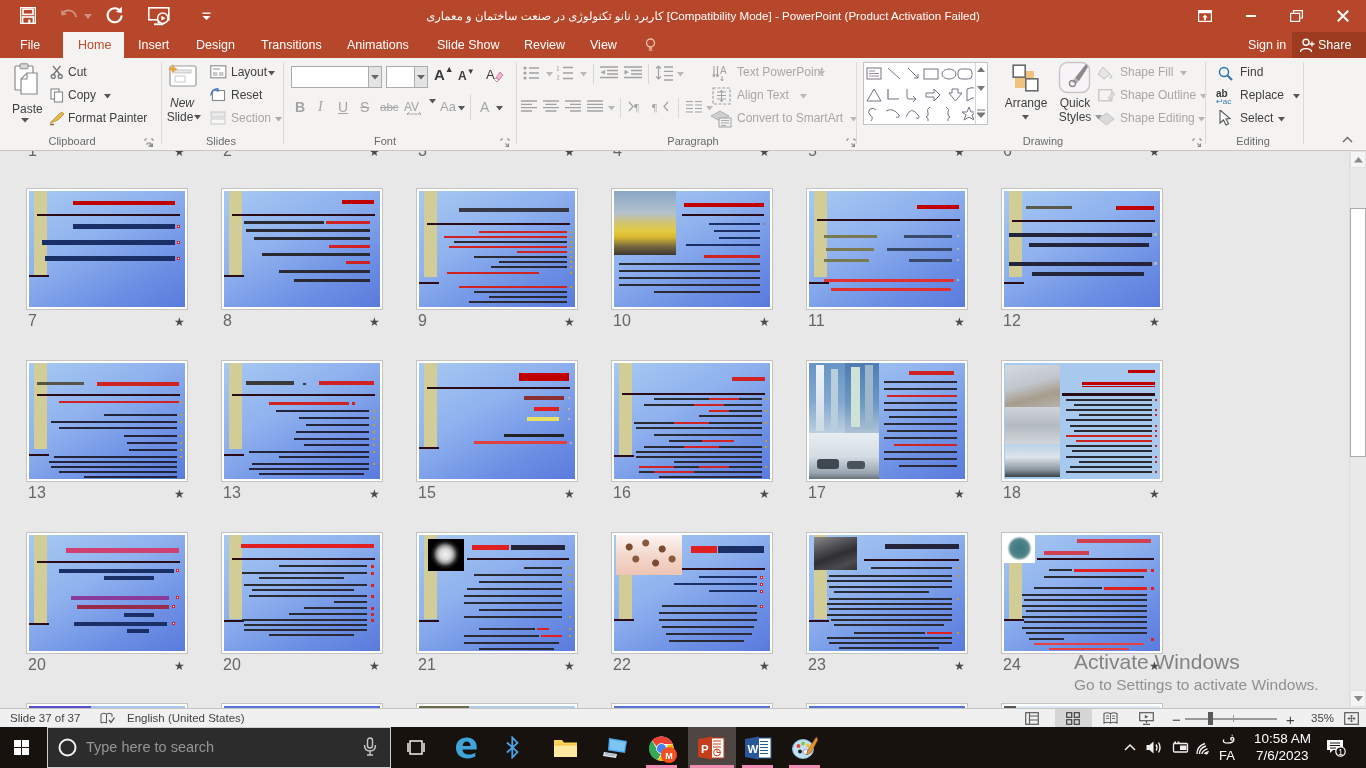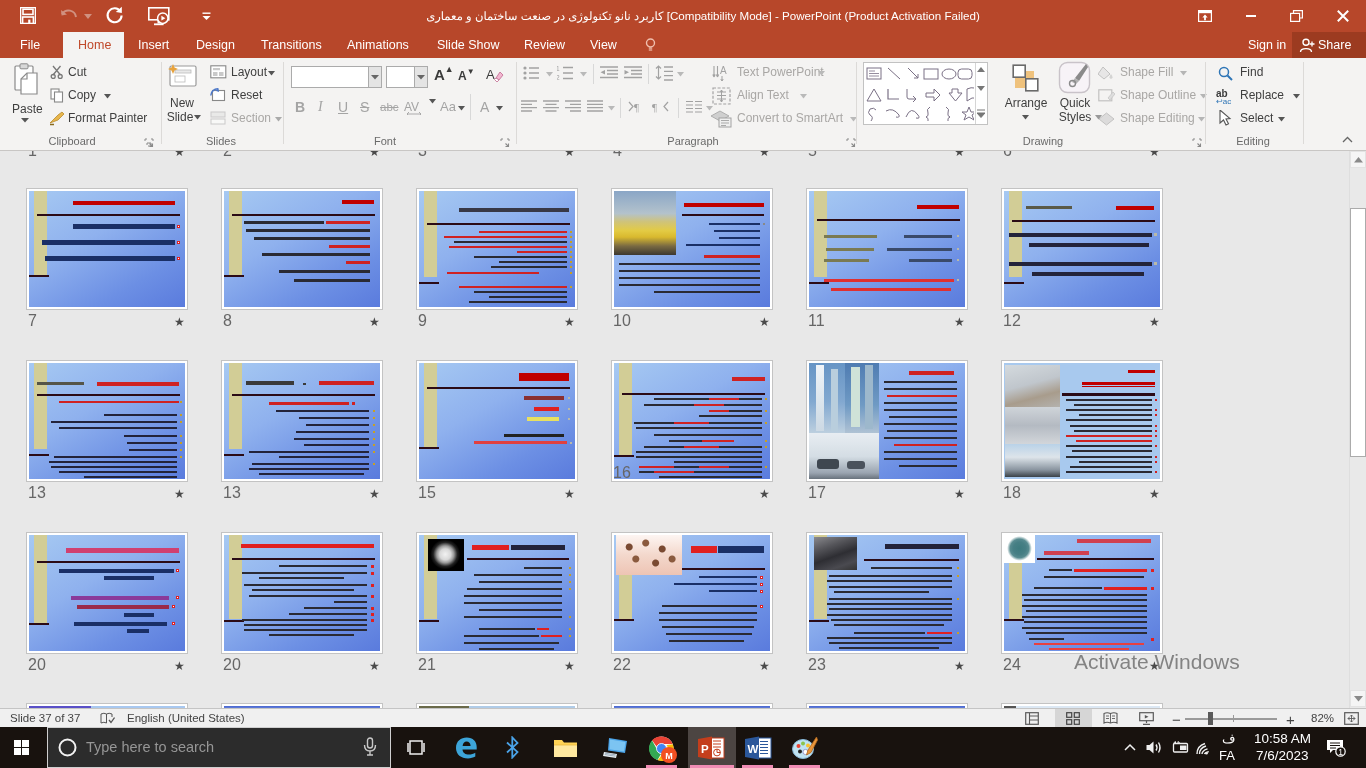--- a/index.html
+++ b/index.html
@@ -284,21 +284,21 @@
           <i class="ln" style="left:40px;top:108px;width:40px;height:2px;background:#cf2222"></i>
           <i class="ln" style="left:45px;top:113px;width:103px;height:2px;background:#2a2a33"></i>
           <i class="ln" style="left:150.5px;top:35px;width:2.4px;height:2.4px;background:#c8a024"></i>
           <i class="ln" style="left:150.5px;top:47px;width:2.4px;height:2.4px;background:#c8a024"></i>
           <i class="ln" style="left:150.5px;top:59px;width:2.4px;height:2.4px;background:#c8a024"></i>
           <i class="ln" style="left:150.5px;top:77px;width:2.4px;height:2.4px;background:#c8a024"></i>
           <i class="ln" style="left:150.5px;top:83px;width:2.4px;height:2.4px;background:#c8a024"></i>
           <i class="ln" style="left:150.5px;top:103px;width:2.4px;height:2.4px;background:#c8a024"></i>
         </div>
       </div>
-<div class="num" style="left:613px;top:464px">16</div>
+<div class="num" style="left:613px;top:484px">16</div>
 <div class="star" style="left:759px;top:487px">★</div>
 <div class="thumb" style="left:806px;top:360px">
 <div class="slide">
 <i class="ln" style="left:0px;top:0px;width:70px;height:70px;background:linear-gradient(180deg,#6795c5 0%,#82a8d0 55%,#bccfdf 100%)"></i>
           <i class="ln" style="left:36px;top:0px;width:34px;height:70px;background:linear-gradient(180deg,#4f7cb2 0%,#6f9ac4 60%,#afc2d4 100%)"></i>
           <i class="ln" style="left:7px;top:2px;width:8px;height:66px;background:linear-gradient(180deg,#f0f4f8,#ccd9e4)"></i>
           <i class="ln" style="left:22px;top:6px;width:7px;height:62px;background:#b9cedd"></i>
           <i class="ln" style="left:42px;top:4px;width:9px;height:60px;background:#cfe2d8"></i>
           <i class="ln" style="left:56px;top:2px;width:8px;height:64px;background:#9db8cc"></i>
           <i class="ln" style="left:0px;top:70px;width:70px;height:47px;background:linear-gradient(180deg,#e8edf2 0%,#d4dde4 50%,#9aa4b0 85%,#606a74 100%)"></i>
@@ -567,20 +567,21 @@
     <svg class="abs" style="left:4px;top:6px" width="9" height="6" viewBox="0 0 9 6">
         <path d="M4.5 0 L9 5.5 L0 5.5 Z" fill="#8a8a8a"></path>
       </svg>
     <div class="abs" style="left:0;top:57px;width:16px;height:249px;background:#fff;border:1px solid #ababab;"></div>
     <div class="abs" style="left:0;top:539px;width:16px;height:17px;background:#f5f5f5;border:1px solid #e3e3e3;"></div>
     <svg class="abs" style="left:4px;top:545px" width="9" height="6" viewBox="0 0 9 6">
         <path d="M0 0 L9 0 L4.5 5.5 Z" fill="#8a8a8a"></path>
       </svg>
   </div>
   <div id="aw1">Activate Windows</div>
+  <div id="aw2">Go to Settings to activate Windows.</div>
   <div id="titlebar">
 
     <svg class="abs" style="left:20px;top:7px" width="16" height="17" viewBox="0 0 16 17">
       <rect x="0.5" y="0.5" width="15" height="16" fill="none" stroke="#fff" stroke-width="1.6"></rect>
       <rect x="3" y="2.2" width="10" height="5.2" fill="none" stroke="#fff" stroke-width="1.6"></rect>
       <rect x="2.6" y="10" width="10.8" height="7" fill="none" stroke="#fff" stroke-width="1.6"></rect>
       <rect x="8.2" y="12.6" width="2.2" height="4" fill="#fff"></rect>
     </svg>
 
     <svg class="abs" style="left:60px;top:9px" width="18" height="13" viewBox="0 0 18 13">
@@ -688,21 +689,21 @@
         <path d="M5.5 5.5 L8.5 8.5 M8.5 5.5 L8.5 8.5 L5.5 8.5" stroke="#8a8a8a" fill="none" stroke-width="1.1"></path>
     </svg>
     <div class="gsep" style="left:161px;"></div>
 
     <svg class="abs" style="left:167px;top:6px" width="30" height="26" viewBox="0 0 30 26">
       <rect x="3" y="2" width="26" height="20" rx="1.5" fill="#fff" stroke="#9a9a9a" stroke-width="1.2"></rect>
       <rect x="8" y="6" width="16" height="3" fill="#e9e9e9" stroke="#bbb" stroke-width="0.8"></rect>
       <rect x="8" y="12" width="10" height="6" fill="#fff" stroke="#bbb" stroke-width="0.8"></rect>
       <path d="M6 0 L7.5 3.5 L11 5 L7.5 6.5 L6 10 L4.5 6.5 L1 5 L4.5 3.5 Z" fill="#e8a33d"></path>
     </svg>
-    <div class="rtext abs" style="left:167px;top:38px;width:30px;text-align:center;">New</div>
+    <div class="rtext abs" style="left:167px;top:38px;width:30px;text-align:center;font-style:italic;">New</div>
     <div class="rtext abs" style="left:163px;top:52px;width:34px;text-align:center;">Slide</div>
     <svg class="abs" style="left:194px;top:57px" width="7" height="5" viewBox="0 0 7 5">
         <path d="M0 0 H7 L3.5 4.5 Z" fill="#555"></path>
       </svg>
     <svg class="abs" style="left:210px;top:7px" width="17" height="14" viewBox="0 0 17 14">
       <rect x="0.8" y="0.8" width="15" height="12" fill="#fff" stroke="#888" stroke-width="1.1"></rect>
       <rect x="3" y="3" width="7" height="2.2" fill="#c9c9c9"></rect>
       <rect x="3" y="7" width="4.5" height="4" fill="#c9c9c9"></rect>
         <rect x="9" y="7" width="4.5" height="4" fill="#c9c9c9"></rect>
     </svg>
@@ -1008,21 +1009,21 @@
     <svg class="abs" style="left:1139px;top:3px" width="15" height="13" viewBox="0 0 15 13">
       <rect x="0.7" y="0.7" width="13.6" height="8" fill="none" stroke="#5a5a5a" stroke-width="1.2"></rect>
       <path d="M7.5 8.7 L7.5 11 M4 12.3 L11 12.3" stroke="#5a5a5a" stroke-width="1.2"></path>
       <path d="M5.8 3 L9.5 4.7 L5.8 6.4 Z" fill="#5a5a5a"></path>
     </svg>
     <div class="abs" style="left:1172px;top:2px;font-size:15px;color:#444;">−</div>
     <div class="abs" style="left:1185px;top:9px;width:92px;height:1.5px;background:#9a9a9a;"></div>
     <div class="abs" style="left:1233px;top:6px;width:1px;height:7px;background:#9a9a9a;"></div>
     <div class="abs" style="left:1208px;top:3px;width:5px;height:13px;background:#5a5a5a;"></div>
     <div class="abs" style="left:1286px;top:2px;font-size:15px;color:#444;">+</div>
-    <div class="abs" style="left:1311px;top:3px;">82%</div>
+    <div class="abs" style="left:1311px;top:3px;">35%</div>
     <svg class="abs" style="left:1344px;top:3px" width="15" height="13" viewBox="0 0 15 13">
       <rect x="0.7" y="0.7" width="13.6" height="11.6" fill="none" stroke="#5a5a5a" stroke-width="1.2"></rect>
       <path d="M7.5 3 L7.5 10 M4 6.5 L11 6.5 M7.5 3 L6 4.5 M7.5 3 L9 4.5 M7.5 10 L6 8.5 M7.5 10 L9 8.5 M4 6.5 L5.5 5 M4 6.5 L5.5 8 M11 6.5 L9.5 5 M11 6.5 L9.5 8" stroke="#5a5a5a" stroke-width="0.9"></path>
     </svg>
   </div>
   <div id="taskbar">
 
     <svg class="abs" style="left:14px;top:13px" width="15" height="15" viewBox="0 0 15 15">
       <rect x="0" y="0" width="7" height="7" fill="#fff"></rect>
         <rect x="8" y="0" width="7" height="7" fill="#fff"></rect>

